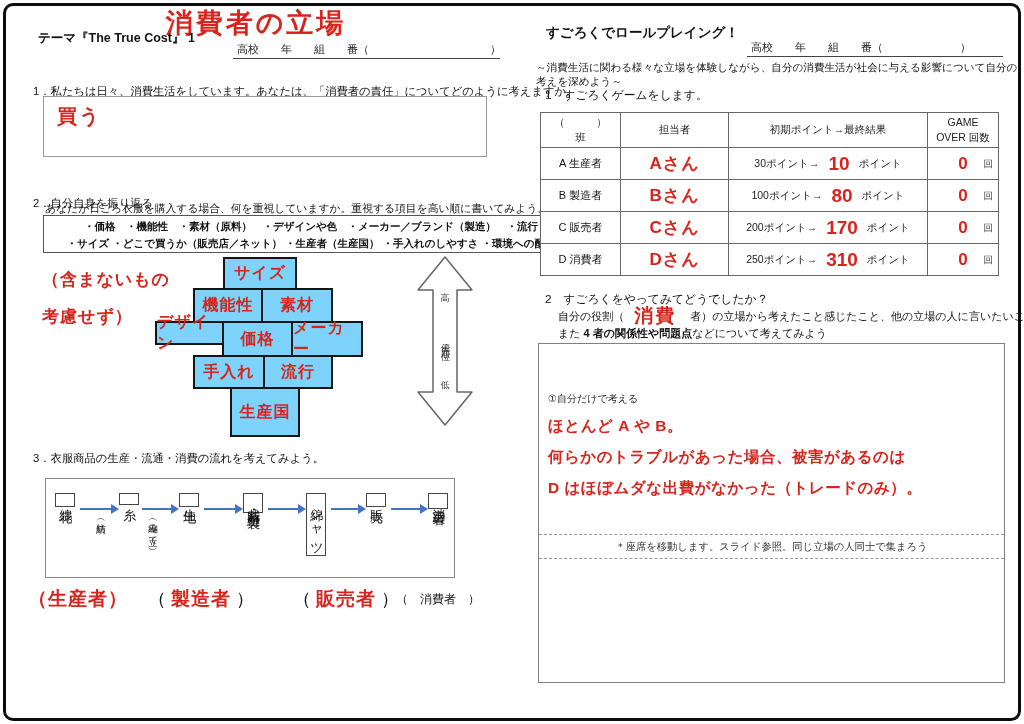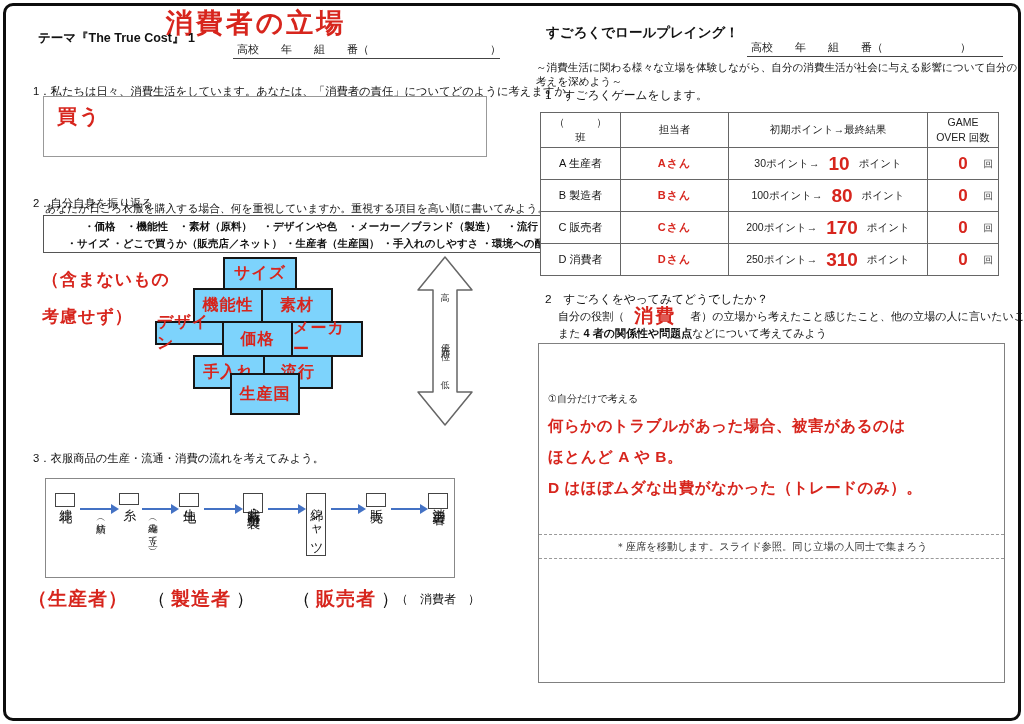--- a/index.html
+++ b/index.html
@@ -26,21 +26,21 @@
   .brick { position:absolute; border:2.5px solid #151515; background:#7dd3fc; display:flex; align-items:center;
     justify-content:center; font-size:16px; font-weight:bold; color:#d7251d; letter-spacing:1px; }
   .b0 { left:223px; top:257px; width:74px; height:33px; }
   .b1 { left:193px; top:288px; width:70px; height:35px; }
   .b2 { left:261px; top:288px; width:72px; height:35px; }
   .b3 { left:155px; top:321px; width:69px; height:24px; }
   .b4 { left:222px; top:321px; width:71px; height:36px; }
   .b5 { left:291px; top:321px; width:72px; height:36px; }
   .b6 { left:193px; top:355px; width:72px; height:34px; }
   .b7 { left:263px; top:355px; width:70px; height:34px; }
-  .b8 { left:230px; top:373px; width:70px; height:42px; }
+  .b8 { left:230px; top:387px; width:70px; height:50px; }
   .prio-arrow { left:412px; top:254px; width:66px; height:174px; }
   .prio-text { position:absolute; inset:0; display:flex; flex-direction:column; align-items:center;
     justify-content:space-between; padding:38px 0 36px 0; font-size:9px; color:#333; }
   .prio-mid { writing-mode:vertical-rl; letter-spacing:3px; }
   .q3-label { left:33px; top:451px; }
   .flow-box { left:45px; top:478px; width:410px; height:100px; border:1.5px solid #888; background:#fff; }
   .fstep { position:absolute; top:14px; writing-mode:vertical-rl; border:1.5px solid #444; background:#fff;
     font-size:13px; padding:4px 2px; letter-spacing:2px; color:#111; line-height:1.1; }
   .fs0{left:9px;} .fs1{left:73px;} .fs2{left:133px;} .fs3{left:197px;} .fs4{left:260px;} .fs5{left:320px;} .fs6{left:382px;}
   .farrow { position:absolute; top:29px; height:2.4px; background:#4472c4; }
@@ -59,21 +59,21 @@
 
   
   .rp-title { left:546px; top:24px; font-size:13.5px; font-weight:bold; }
   .rp-name { left:747px; top:40px; width:256px; }
   .rp-sub { left:536px; top:61px; font-size:10.6px; }
   .rp-q1 { left:545px; top:88px; font-size:11.8px; }
   table.rp-table { position:absolute; left:540px; top:112px; border-collapse:collapse; table-layout:fixed; background:#fff; }
   .rp-table td { border:1.5px solid #666; text-align:center; vertical-align:middle; overflow:hidden; }
   .hdr { font-size:10.5px; line-height:1.45; color:#222; }
   .cell-group { font-size:11px; }
-  .cell-person { font-size:11px; font-weight:bold; color:#d7251d; letter-spacing:1px;margin-left:20px; }
+  .cell-person { font-size:17px; font-weight:bold; color:#d7251d; letter-spacing:1px;margin-left:20px; }
   .cell-points { }
   .pts { display:flex; align-items:center; justify-content:center; gap:9px; }
   .pts .pre, .pts .suf { font-size:10.5px; color:#222; }
   .pts .val { font-size:19px; font-weight:bold; color:#d7251d; }
   .cell-over { position:relative; }
   .cell-over .ov { font-size:17px; font-weight:bold; color:#d7251d; }
   .cell-over .unit { position:absolute; right:5px; top:50%; transform:translateY(-50%); font-size:9.5px; color:#444; }
   .rp-q2 { left:545px; top:292px; font-size:11.8px; }
   .rp-q2l1 { left:558px; top:303px; display:flex; align-items:center; font-size:11px; white-space:nowrap; }
   .rp-q2l1 .ans { font-size:19px; font-weight:bold; color:#d7251d; margin:0 14px 0 10px; letter-spacing:2px; }
@@ -242,19 +242,19 @@
     <span class="ans">消費</span>
     <span>者）の立場から考えたこと感じたこと、他の立場の人に言いたいこと、</span>
   </div>
   <div class="abs rp-q2l2">
     <span>また </span><span class="bold">4 者の関係性や問題点</span><span>などについて考えてみよう</span>
   </div>
 
   <div class="abs think-box">
     <div class="tb-s1">
       <div class="tb-label">①自分だけで考える</div>
+      <div class="tb-line">ほとんど A や B。</div>
       <div class="tb-line">何らかのトラブルがあった場合、被害があるのは</div>
-      <div class="tb-line">ほとんど A や B。</div>
       <div class="tb-line">D はほぼムダな出費がなかった（トレードのみ）。</div>
     </div>
     <div class="tb-note">＊座席を移動します。スライド参照。同じ立場の人同士で集まろう</div>
   </div>
 </div>
 
 </body></html>

